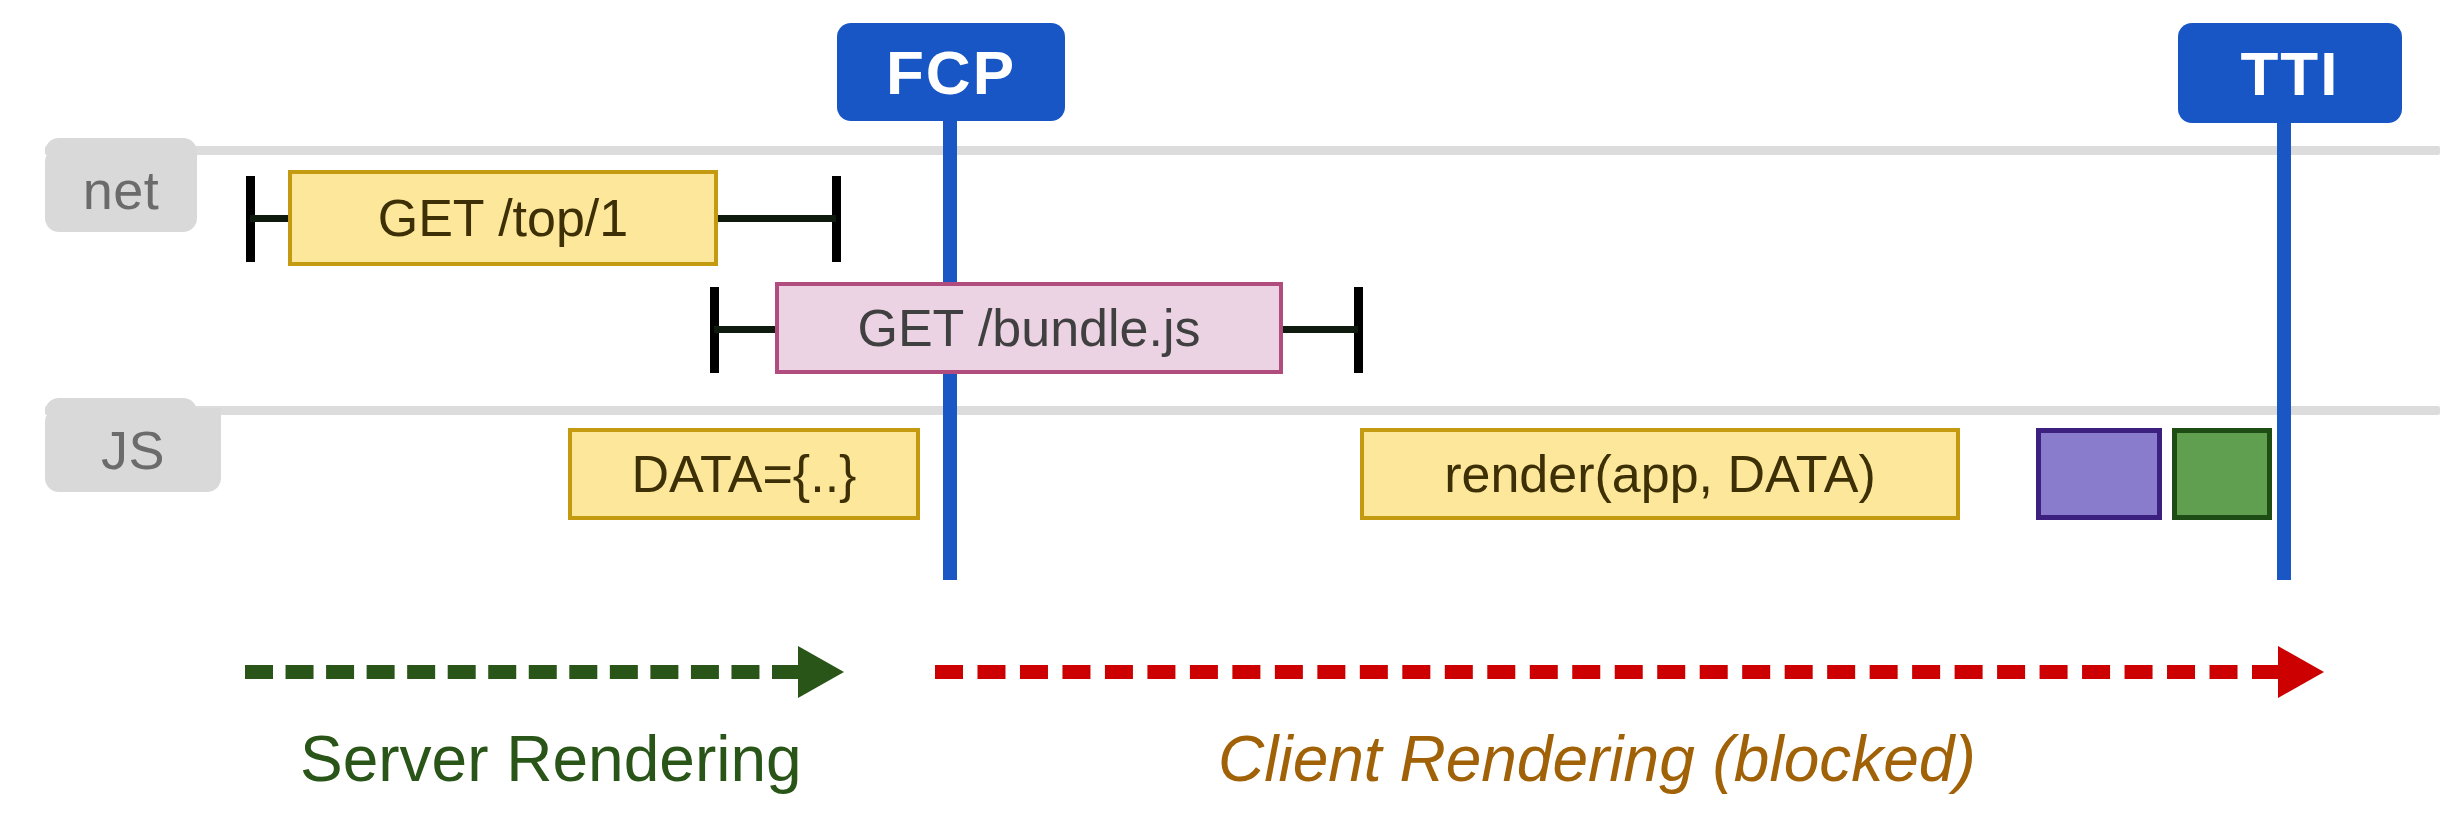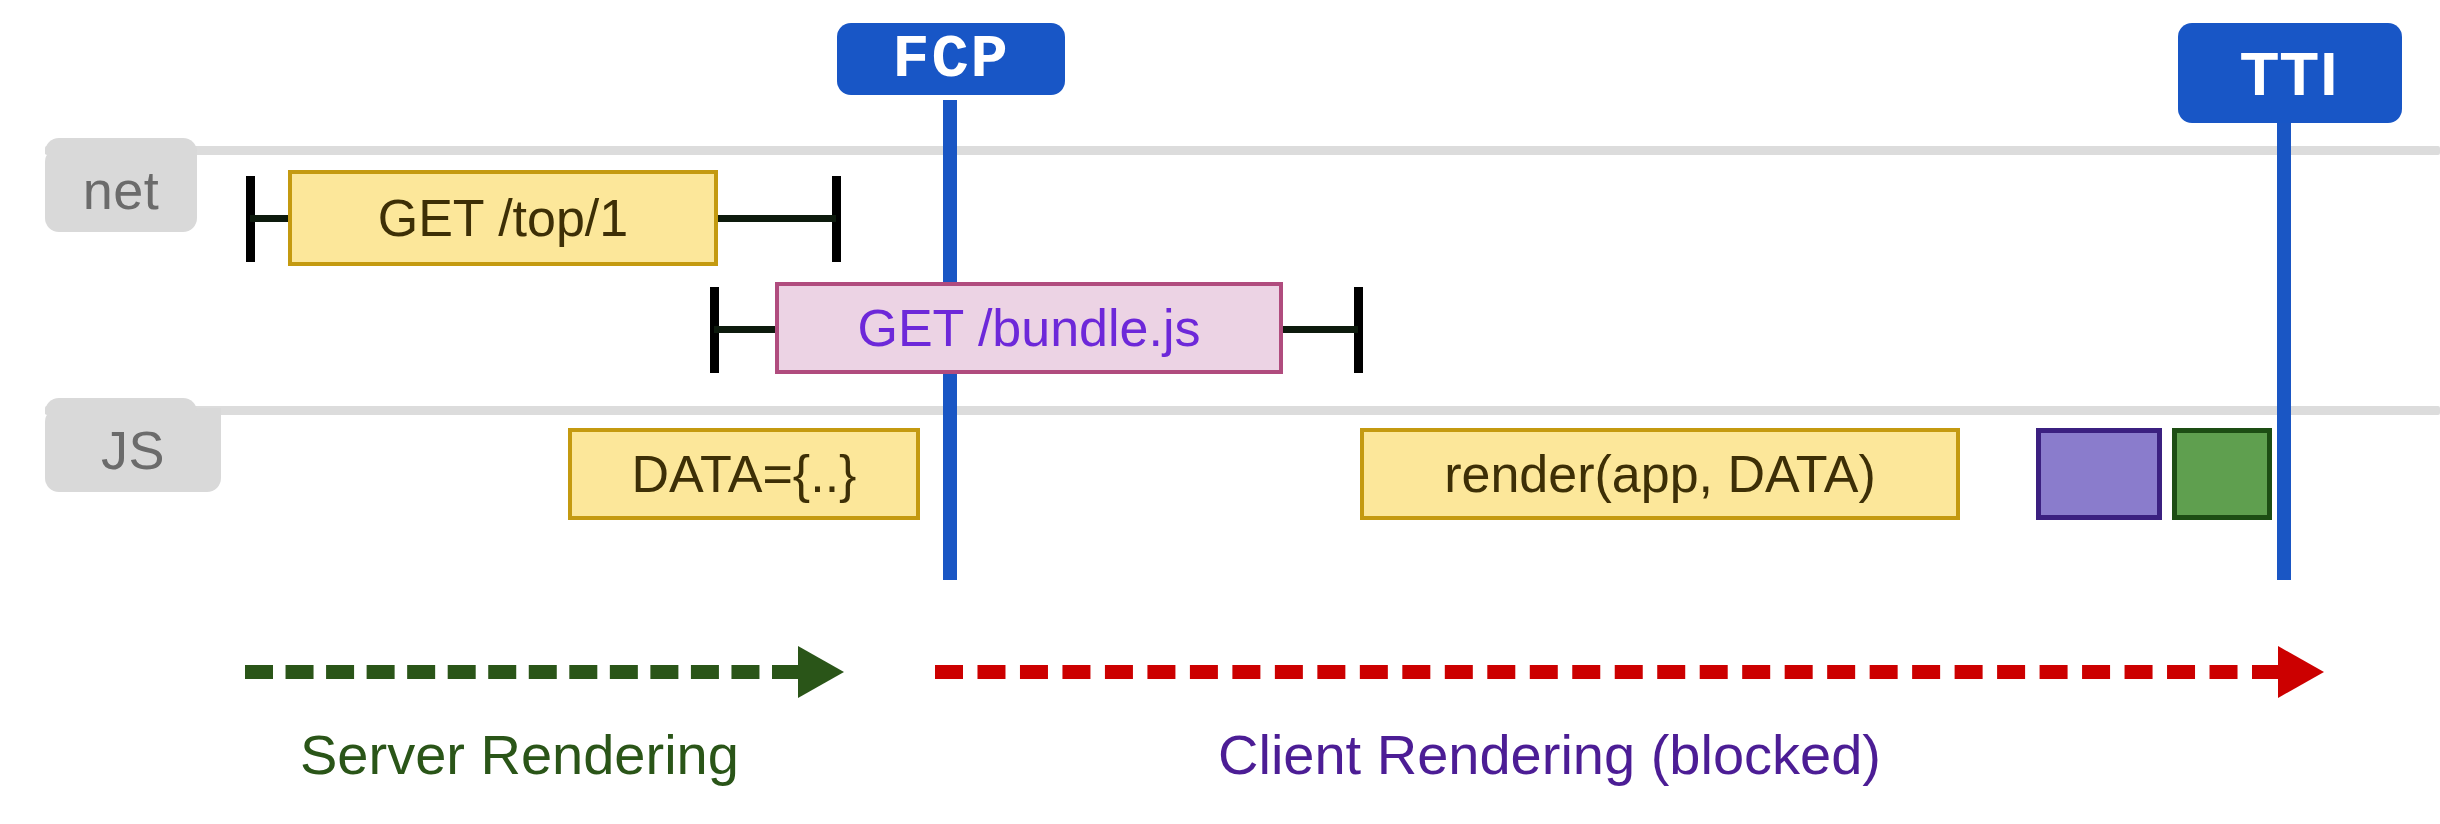--- a/index.html
+++ b/index.html
@@ -57,21 +57,21 @@
   }
   .bar-yellow{
     background:#fce79a;
     border:4px solid #c49a10;
   }
   .bar-yellow .bar-label{color:#3d2f06;}
   .bar-pink{
     background:#ecd3e4;
     border:4px solid #b04c7e;
   }
-  .bar-pink .bar-label{color:#6d28d9;text-align:right;}
+  .bar-pink .bar-label{color:#404040;text-align:right;}
   .bar-purple{
     background:#8a7ccc;
     border:5px solid #3b2080;
   }
   .bar-green{
     background:#5f9f4f;
     border:5px solid #1d4d14;
   }
 
   
@@ -92,34 +92,34 @@
   .arrow-head{
     position:absolute;width:0;height:0;
     border-top:26px solid transparent;
     border-bottom:26px solid transparent;
     border-left:46px solid #2a5518;
     z-index:4;
   }
   .arrow-head.red{border-left-color:#cc0000;}
   .phase-label{
     position:absolute;
-    font-size:56px;
+    font-size:64px;
     white-space:nowrap;
     color:#2a5518;
     z-index:4;
   }
-  .phase-label.red{color:#4c1d95;}
+  .phase-label.red{color:#a16207;font-style:italic;}
 </style>
 </head>
 <body>
 
 <div id="stage">
 
   <div class="marker-line" style="left:943px;top:100px;height:480px;"></div>
-  <div class="marker-badge" style="left:837px;top:23px;width:228px;height:72px;font-family:Liberation Mono, monospace;">
+  <div class="marker-badge" style="left:837px;top:23px;width:228px;height:98px;">
     <span>FCP</span>
   </div>
 
   <div class="marker-line" style="left:2277px;top:100px;height:480px;"></div>
   <div class="marker-badge" style="left:2178px;top:23px;width:224px;height:100px;">
     <span>TTI</span>
   </div>
 
   <div class="lane-rail" style="top:146px;"></div>
   <div class="lane-chip" style="left:45px;top:148px;width:152px;height:84px;border-top-left-radius:14px;border-bottom-left-radius:14px;border-top-right-radius:0;border-bottom-right-radius:14px;">

